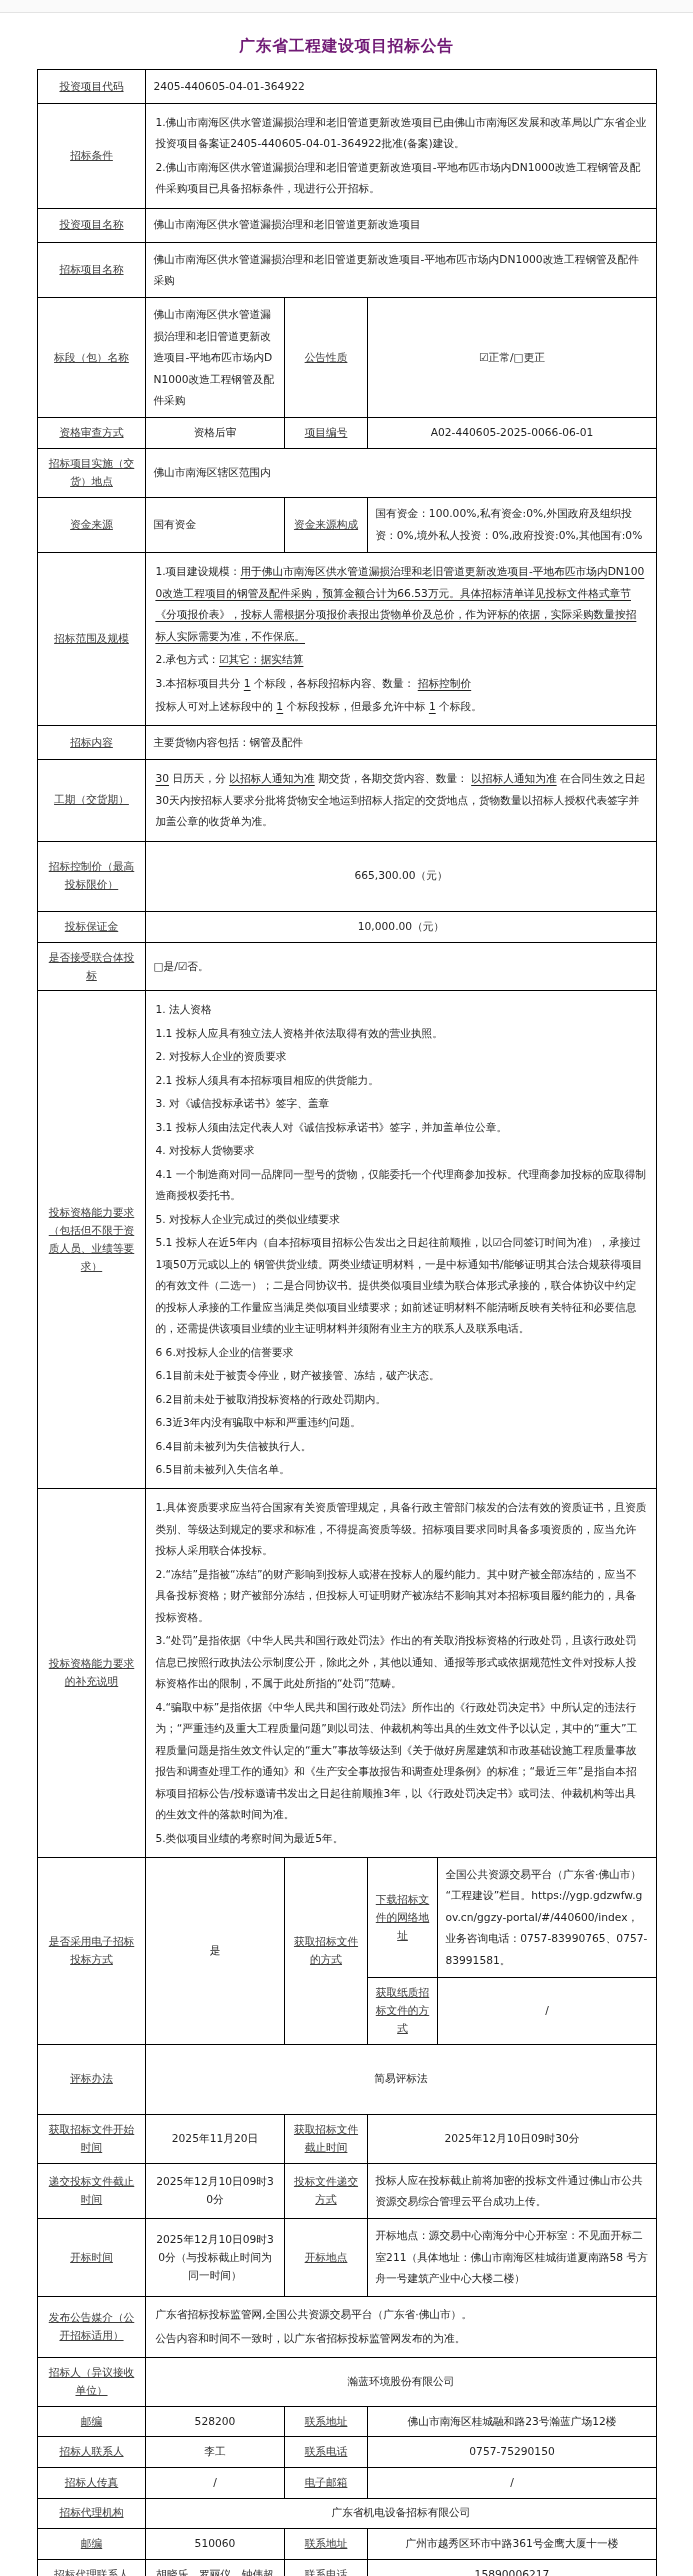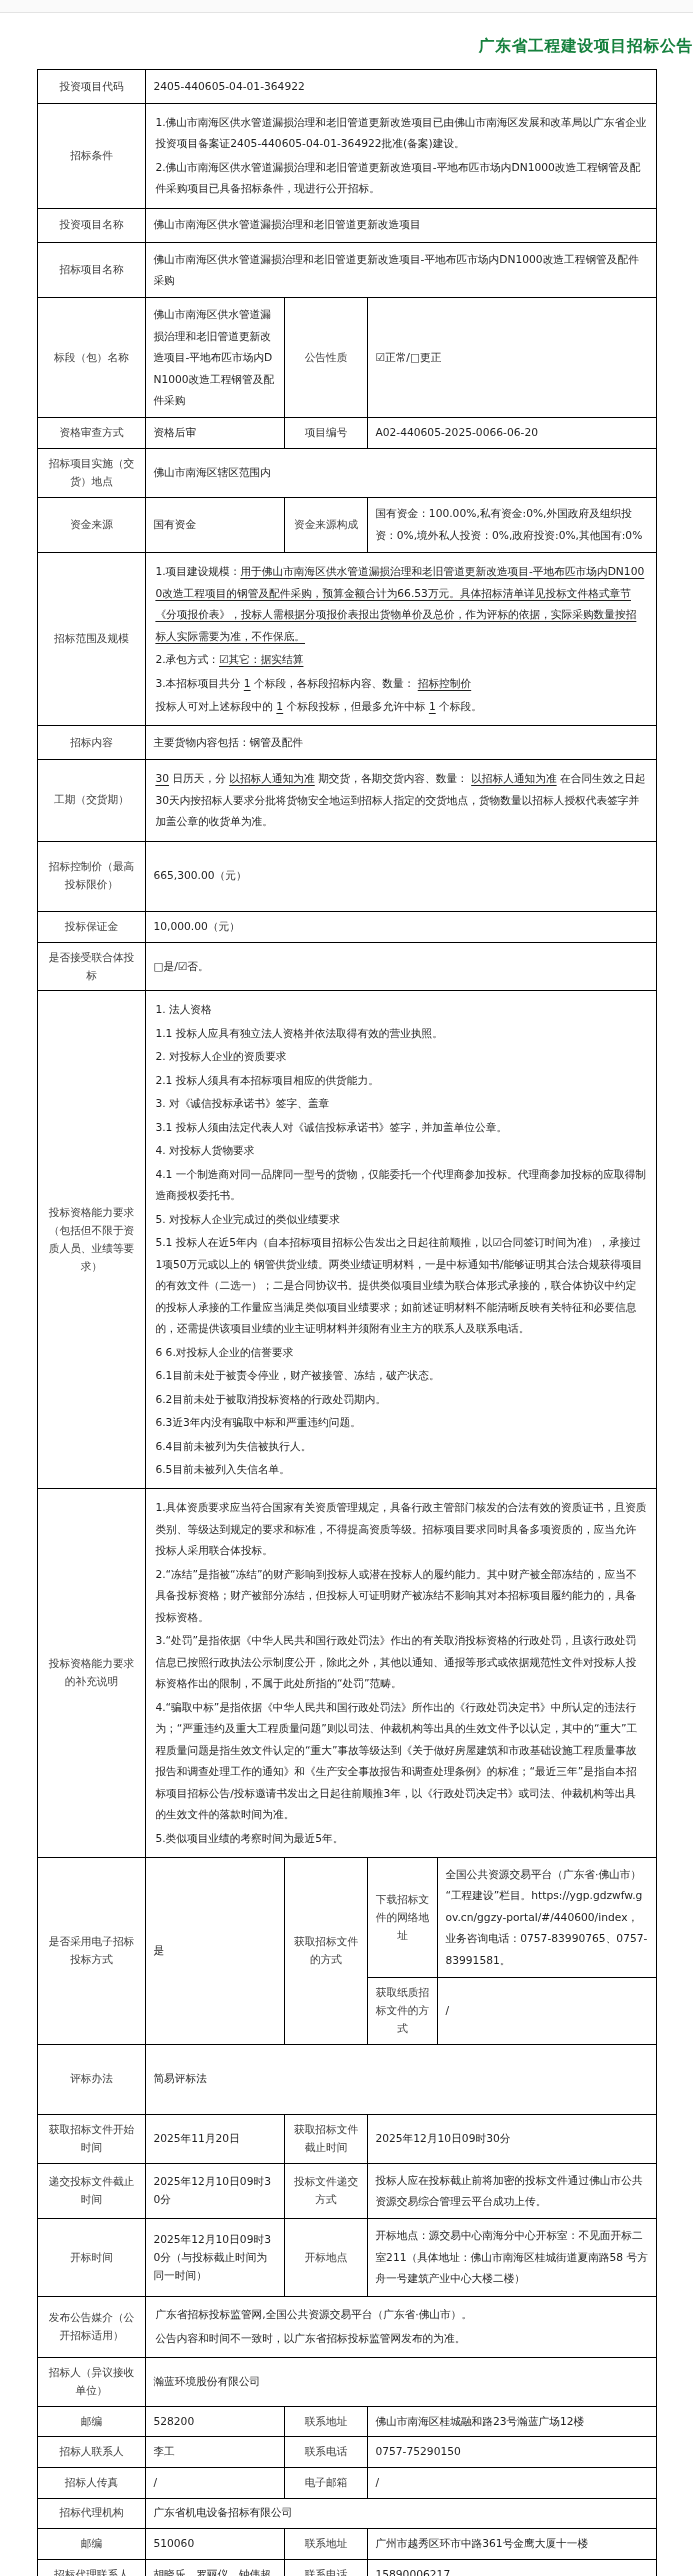--- a/index.html
+++ b/index.html
@@ -1,22 +1,22 @@
 <!DOCTYPE html>
 <html lang="zh" style="font-size:13.2px"><head>
 <meta charset="utf-8">
 <style>
   html,body{margin:0;padding:0;background:#ffffff;}
   body{font-family:"DejaVu Sans","Liberation Sans",sans-serif;color:#1f1f1f;min-height:2576px;width:693px;}
   .top-strip{height:12.4px;background:#fafafa;border-bottom:0.8px solid #e3e3e3;}
-  .page-title{text-align:right;font-size:15.7px;font-weight:bold;color:#15803d;margin:23px 0 11.6px 0;letter-spacing:0.8px;}
+  .page-title{text-align:center;font-size:15.7px;font-weight:bold;color:#701a75;margin:23px 0 11.6px 0;letter-spacing:0.8px;}
   table.doc{border-collapse:collapse;table-layout:fixed;width:619px;margin:0 0 0 37px;border:1.7px solid #000;}
   table.doc td{border:0.8px solid #000;font-size:10.7px;padding:5.8px 7.4px;vertical-align:middle;word-break:break-all;}
-  td.lab{text-align:center;color:#3d3d3d;line-height:18px;padding:5.8px 5px;}
-  td.ctr{text-align:left;line-height:18px;}
+  td.lab{text-align:center;color:#3d3d3d;line-height:18px;padding:5.8px 5px;text-decoration:underline;}
+  td.ctr{text-align:center;line-height:18px;}
   td.lft{text-align:left;line-height:21.5px;}
   td.lft .par{margin:2px;}
   .u{text-decoration:underline;text-underline-offset:2.5px;text-align:right;}
   .col1{width:108px;} .col2{width:139px;} .col3{width:83px;} .col4{width:70px;} .col5{width:219px;}
   .tall{height:58px;}
 </style>
 </head>
 <body>
 
 <div class="top-strip"></div>
@@ -60,21 +60,21 @@
     <td class="lab tall">标段（包）名称</td>
     <td class="lft">佛山市南海区供水管道漏损治理和老旧管道更新改造项目-平地布匹市场内DN1000改造工程钢管及配件采购</td>
     <td class="lab">公告性质</td>
     <td class="ctr" colspan="2">☑正常/□更正</td>
   </tr>
 
   <tr>
     <td class="lab">资格审查方式</td>
     <td class="ctr">资格后审</td>
     <td class="lab">项目编号</td>
-    <td class="ctr" colspan="2">A02-440605-2025-0066-06-20</td>
+    <td class="ctr" colspan="2">A02-440605-2025-0066-06-01</td>
   </tr>
 
   <tr>
     <td class="lab">招标项目实施（交货）地点</td>
     <td class="lft" colspan="4">佛山市南海区辖区范围内</td>
   </tr>
 
   <tr>
     <td class="lab">资金来源</td>
     <td class="lft">国有资金</td>

